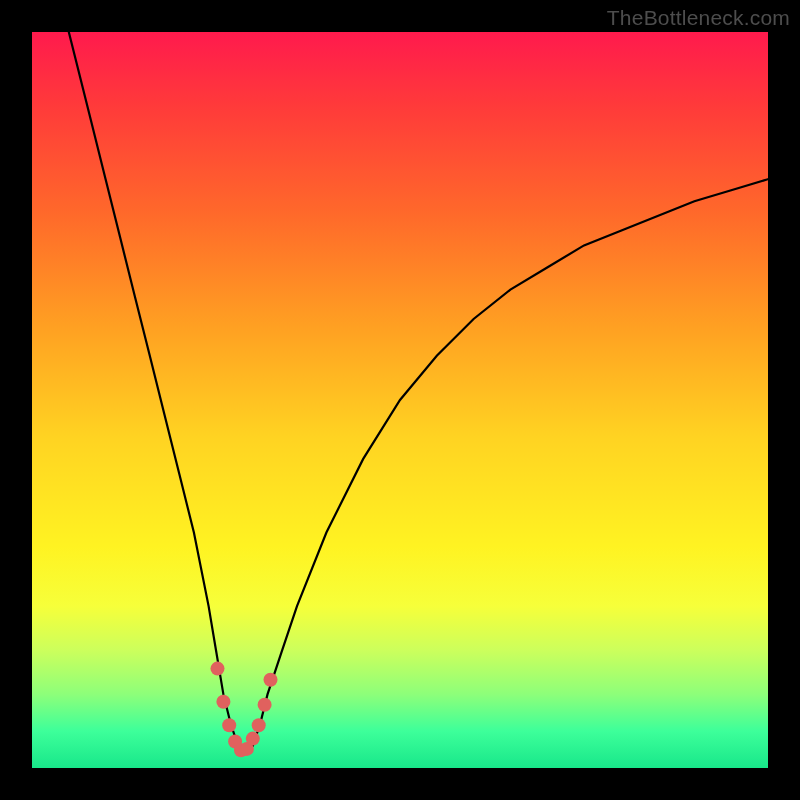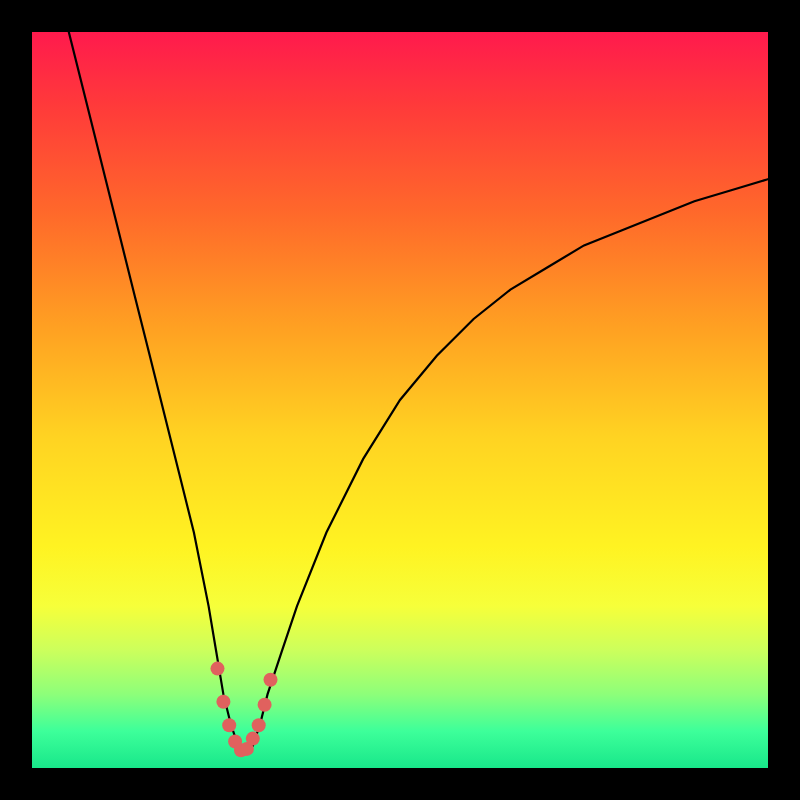--- a/index.html
+++ b/index.html
@@ -82,13 +82,14 @@
           <circle cx="203.1" cy="709.5" r="7" class="dot"></circle>
           <circle cx="209.0" cy="718.3" r="7" class="dot"></circle>
           <circle cx="214.9" cy="716.9" r="7" class="dot"></circle>
           <circle cx="220.8" cy="706.6" r="7" class="dot"></circle>
           <circle cx="226.7" cy="693.3" r="7" class="dot"></circle>
           <circle cx="232.6" cy="672.7" r="7" class="dot"></circle>
           <circle cx="238.5" cy="647.7" r="7" class="dot"></circle>
         </g>
     </svg>
   </div>
+  <div class="watermark">TheBottleneck.com</div>
 </div>
 
 </body></html>

